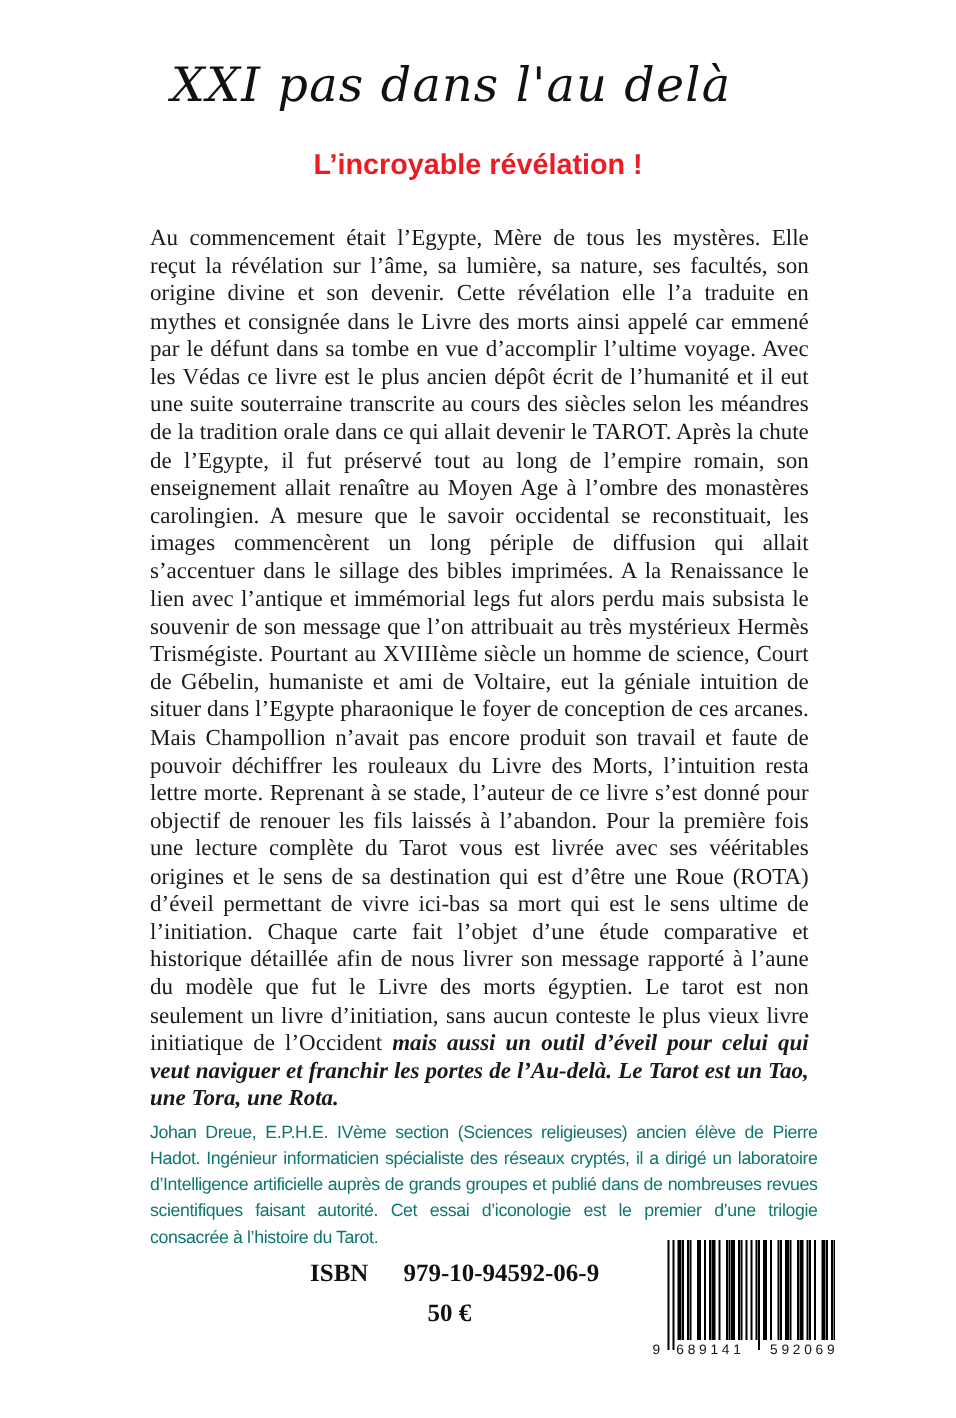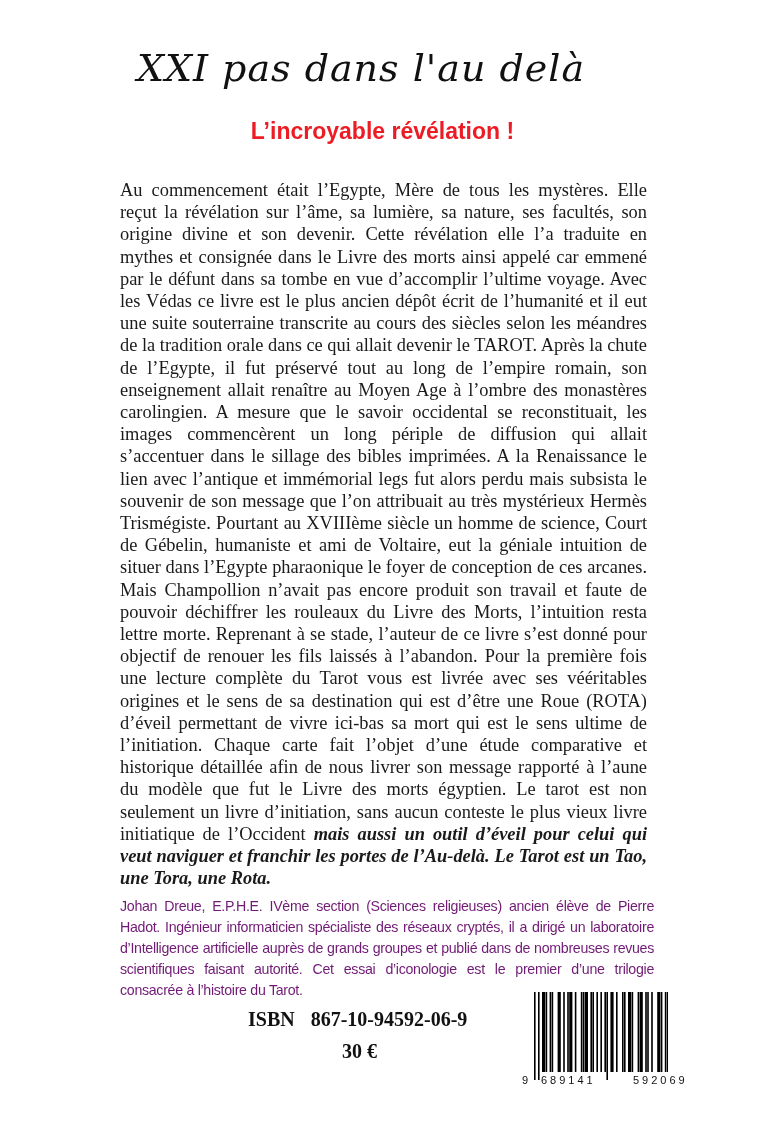--- a/index.html
+++ b/index.html
@@ -16,49 +16,49 @@
   }
   .body-text {
     position: absolute; left: 120px; width: 527px; top: 179px;
     font-family: "Liberation Serif", serif; font-size: 18.4px; line-height: 22.2px;
     text-align: justify; color: #1a1a1a; hyphens: manual;
   }
   .body-text .italic { font-style: italic; font-weight: bold; }
   .bio {
     position: absolute; left: 120px; width: 534px; top: 896px;
     font-family: "Liberation Sans", sans-serif; font-size: 14.2px; line-height: 21px;
-    text-align: justify; color: #701a75; letter-spacing: -0.3px;
+    text-align: justify; color: #0f766e; letter-spacing: -0.3px;
   }
   .isbn {
     position: absolute; left: 248px; top: 1008px;
     font-family: "Liberation Serif", serif; font-weight: bold; font-size: 20px; color: #111;
   }
-  .isbn .label { margin-right: 16px; }
+  .isbn .label { margin-right: 28px; }
   .price {
     position: absolute; left: 342px; top: 1040px;
     font-family: "Liberation Serif", serif; font-weight: bold; font-size: 20px; color: #111;
   }
   .barcode { position: absolute; left: 532px; top: 992px; width: 136px; height: 90px; }
   .barcode-digits {
     position: absolute; top: 1074px; font-family: "Liberation Sans", sans-serif;
     font-size: 11px; color: #111; letter-spacing: 3px;
   }
 </style>
 </head>
 <body>
 
 <div class="title">XXI pas dans l'au delà</div>
 <div class="subtitle">L’incroyable révélation !</div>
 
 <div class="body-text"><span>Au commencement était l’Egypte, Mère de tous les mystères. Elle reçut la révélation sur l’âme, sa lumière, sa nature, ses facultés, son origine divine et son devenir. Cette révélation elle l’a traduite en mythes et consignée dans le Livre des morts ainsi appelé car emmené par le défunt dans sa tombe en vue d’accomplir l’ultime voyage. Avec les Védas ce livre est le plus ancien dépôt écrit de l’humanité et il eut une suite souterraine transcrite au cours des siècles selon les méandres de la tradition orale dans ce qui allait devenir le TAROT. Après la chute de l’Egypte, il fut préservé tout au long de l’empire romain,  son enseignement  allait renaître au Moyen Age à l’ombre des monastères carolingien. A mesure que le savoir occidental se reconstituait, les images commencèrent un long périple de diffusion qui allait s’accentuer dans le sillage des bibles imprimées. A la Renaissance le lien avec l’antique et immémorial legs fut alors perdu mais subsista le souvenir de son message que l’on attribuait au très mystérieux Hermès Trismégiste. Pourtant au XVIIIème siècle un homme de science, Court de Gébelin, humaniste et ami de Voltaire,  eut la géniale intuition de situer dans l’Egypte pharaonique le foyer de conception de ces arcanes. Mais Champollion n’avait pas encore produit son travail et faute de pouvoir déchiffrer les rouleaux du Livre des Morts, l’intuition resta lettre morte. Reprenant à se stade, l’auteur de ce livre s’est donné pour objectif  de renouer les fils laissés à l’abandon. Pour la première fois une lecture complète du Tarot vous est livrée avec ses vééritables origines et le sens de sa destination qui est d’être une Roue (ROTA) d’éveil permettant de vivre ici-bas sa mort qui est le sens ultime de l’initiation. Chaque carte fait l’objet d’une étude comparative et historique détaillée afin de nous livrer son message rapporté à l’aune  du modèle que fut le Livre des morts égyptien.  Le tarot est non seulement un livre d’initiation, sans aucun conteste le plus vieux livre initiatique de l’Occident </span><span class="italic">mais aussi un outil  d’éveil pour celui qui veut naviguer et franchir les portes de l’Au-delà. Le Tarot est un Tao, une Tora, une Rota.</span></div>
 
 <div class="bio">Johan Dreue, E.P.H.E. IVème section (Sciences religieuses) ancien élève de Pierre Hadot. Ingénieur informaticien spécialiste des réseaux cryptés, il a dirigé un laboratoire d’Intelligence artificielle auprès de grands groupes et publié dans de nombreuses revues scientifiques faisant autorité. Cet essai d’iconologie est le premier d’une trilogie consacrée à l’histoire du Tarot.</div>
 
-<div class="isbn"><span class="label">ISBN</span><span>867-10-94592-06-9</span></div>
-<div class="price">30 €</div>
+<div class="isbn"><span class="label">ISBN</span><span>979-10-94592-06-9</span></div>
+<div class="price">50 €</div>
 
 <svg class="barcode" viewBox="0 0 136 90" preserveAspectRatio="none">
   <g id="bars" fill="#000">
       <rect x="2" y="0" width="1.6" height="88"></rect>
       <rect x="6" y="0" width="1.6" height="88"></rect>
       <rect x="10" y="0" width="3.2" height="80"></rect>
       <rect x="13.6" y="0" width="1.6" height="80"></rect>
       <rect x="17.6" y="0" width="1.6" height="80"></rect>
       <rect x="19.6" y="0" width="1.6" height="80"></rect>
       <rect x="25.6" y="0" width="3.2" height="80"></rect>
@@ -89,13 +89,13 @@
       <rect x="125.19999999999999" y="0" width="3.2" height="80"></rect>
       <rect x="128.79999999999998" y="0" width="1.6" height="80"></rect>
       <rect x="132.79999999999998" y="0" width="1.6" height="80"></rect>
       <rect x="134.79999999999998" y="0" width="1.6" height="80"></rect>
       <rect x="138.79999999999998" y="0" width="1.6" height="80"></rect>
       <rect x="142.79999999999998" y="0" width="1.6" height="80"></rect>
     </g>
 </svg>
 <div class="barcode-digits" style="left:522px;">9</div>
 <div class="barcode-digits" style="left:541px;">689141</div>
-<div class="barcode-digits" style="left:633px;">592069</div>
+<div class="barcode-digits" style="left:616px;">592069</div>
 
 </body></html>

